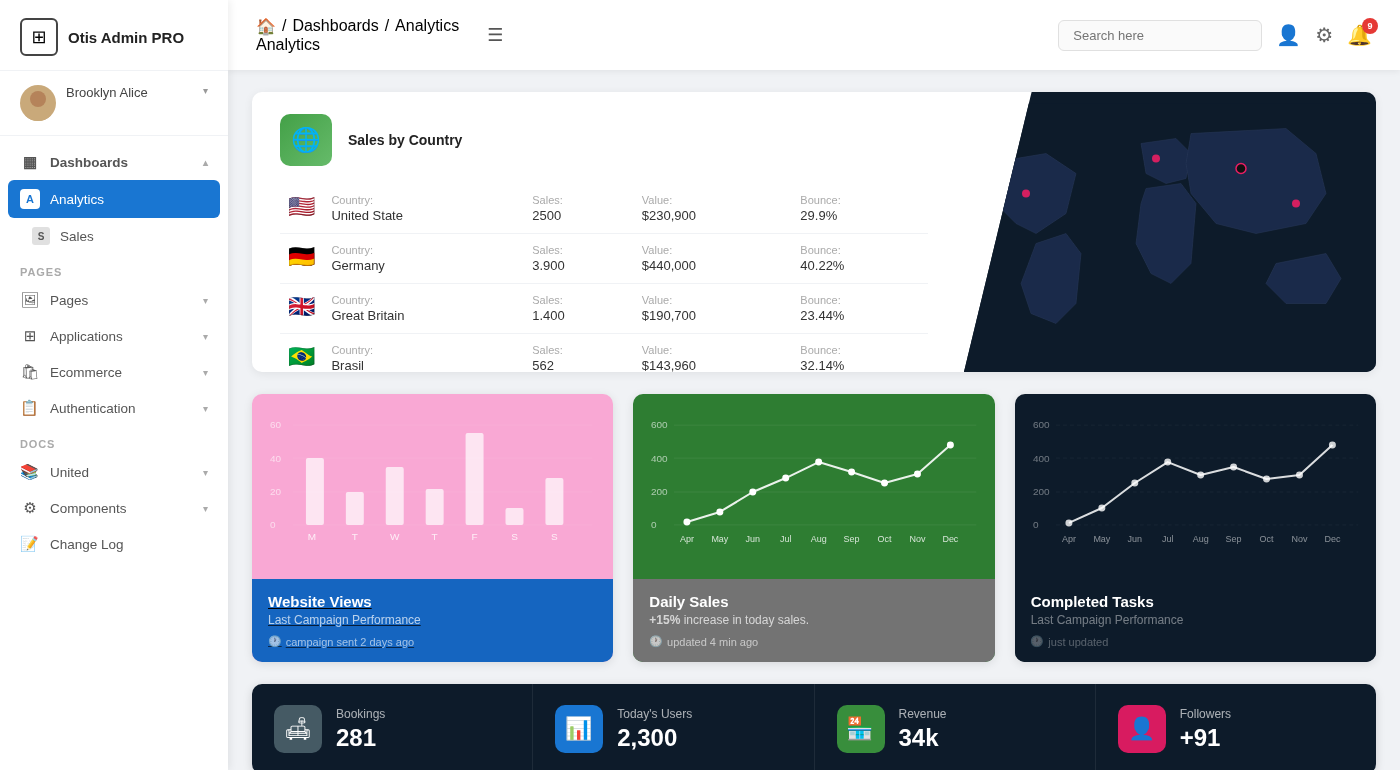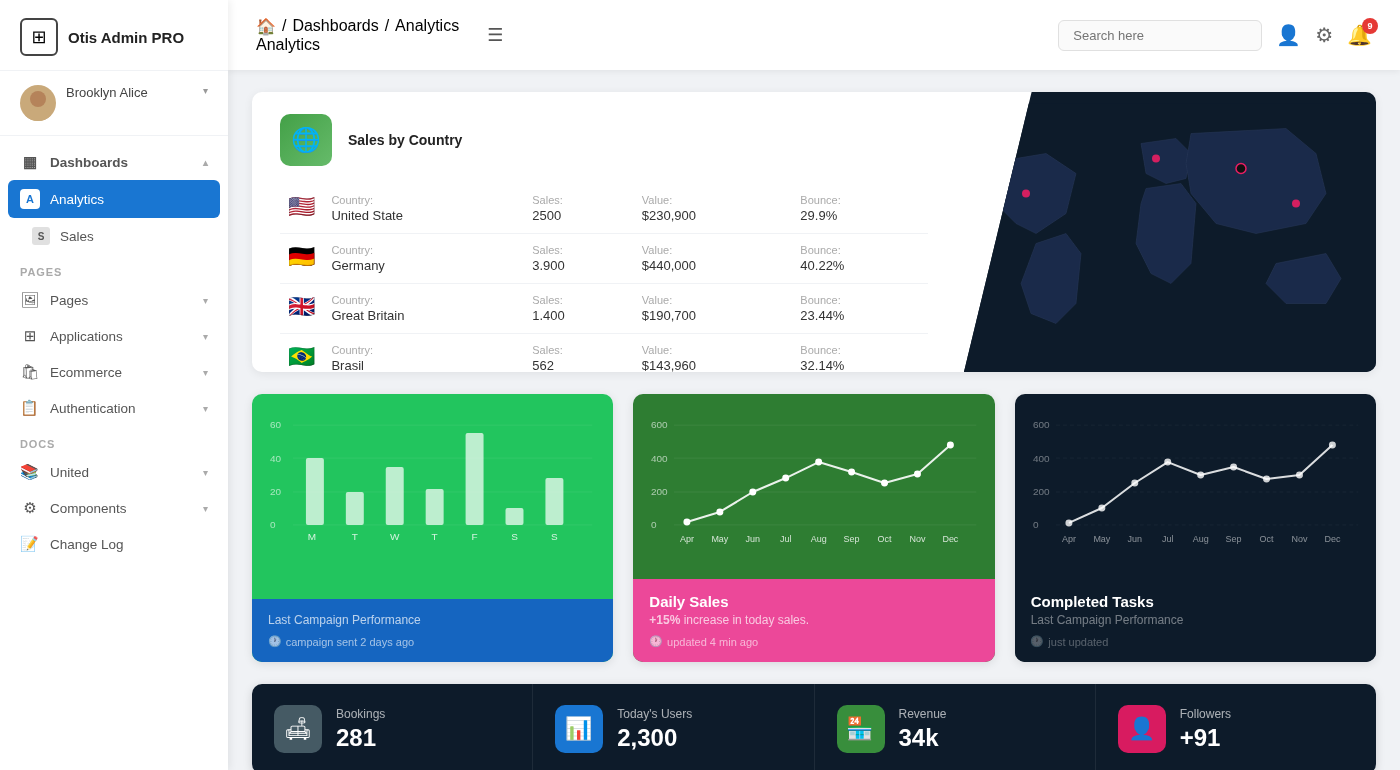--- a/index.html
+++ b/index.html
@@ -151,28 +151,28 @@
       display: grid;
       grid-template-columns: 1fr 1fr 1fr;
       gap: 20px;
     }
     .chart-card {
       border-radius: 10px;
       overflow: hidden;
       box-shadow: 0 2px 10px rgba(0,0,0,0.1);
       display: flex; flex-direction: column;
     }
-    .chart-card.blue { background: #22c55e; }
+    .chart-card.blue { background: #f9a8d4; text-decoration: underline; }
     .chart-card.green { background: #2e7d32; }
     .chart-card.dark { background: #0d1b2a; }
 
     .chart-area { flex: 1; padding: 16px 16px 0 16px; }
     .chart-info { padding: 14px 16px 14px 16px; background: #fff; }
     .chart-card.dark .chart-info { background: #0d1b2a; color: #fff; }
-    .chart-card.green .chart-info { background: #ec4899; color: #fff; }
+    .chart-card.green .chart-info { background: #737373; color: #fff; }
     .chart-card.blue .chart-info { background: #1565c0; color: #fff; }
     .chart-title { font-size: 15px; font-weight: 600; margin-bottom: 3px; }
     .chart-subtitle { font-size: 12px; opacity: 0.7; margin-bottom: 8px; }
     .chart-meta { font-size: 11px; opacity: 0.6; display: flex; align-items: center; gap: 4px; }
     .chart-highlight { color: #43a047; font-weight: 600; }
     .chart-card.green .chart-highlight, .chart-card.blue .chart-highlight { color: #fff; font-weight: 700; }
 
     
     .stats-row {
       display: flex; gap: 0;
@@ -456,20 +456,21 @@
             <text x="44" y="130" fill="rgba(255,255,255,0.8)" font-size="10" text-anchor="middle">M</text>
             <text x="87" y="130" fill="rgba(255,255,255,0.8)" font-size="10" text-anchor="middle">T</text>
             <text x="127" y="130" fill="rgba(255,255,255,0.8)" font-size="10" text-anchor="middle">W</text>
             <text x="167" y="130" fill="rgba(255,255,255,0.8)" font-size="10" text-anchor="middle">T</text>
             <text x="207" y="130" fill="rgba(255,255,255,0.8)" font-size="10" text-anchor="middle">F</text>
             <text x="247" y="130" fill="rgba(255,255,255,0.8)" font-size="10" text-anchor="middle">S</text>
             <text x="287" y="130" fill="rgba(255,255,255,0.8)" font-size="10" text-anchor="middle">S</text>
           </svg>
         </div>
         <div class="chart-info">
+          <div class="chart-title">Website Views</div>
           <div class="chart-subtitle">Last Campaign Performance</div>
           <div class="chart-meta">
             <span>🕐</span>
             <span>campaign sent 2 days ago</span>
           </div>
         </div>
       </div>
 
       <div class="chart-card green">
         <div class="chart-area">

